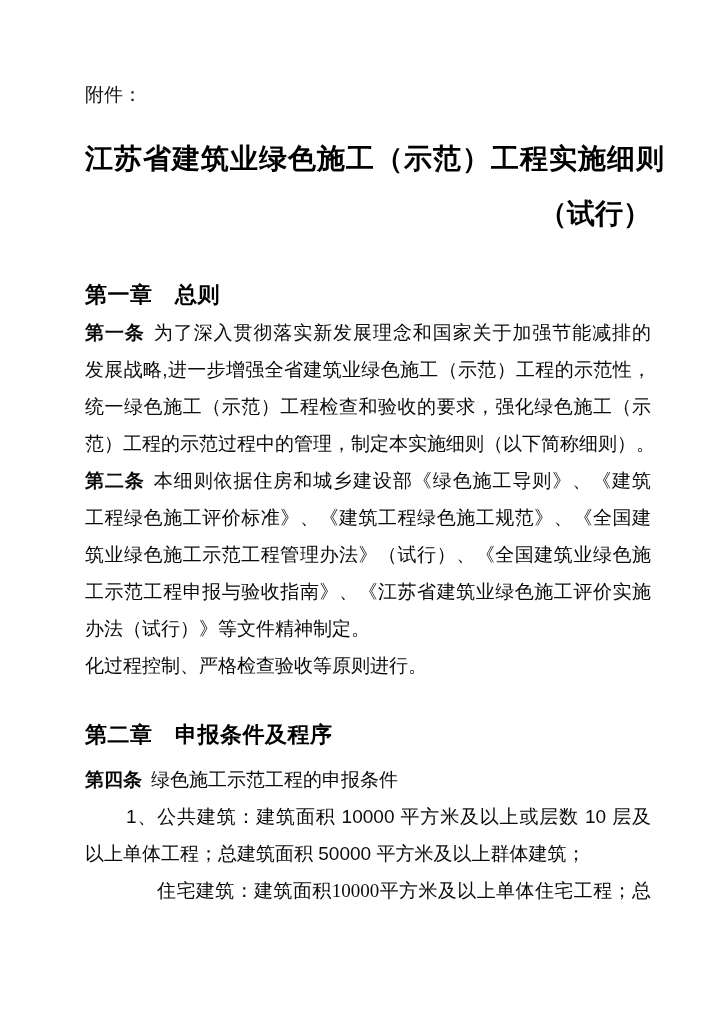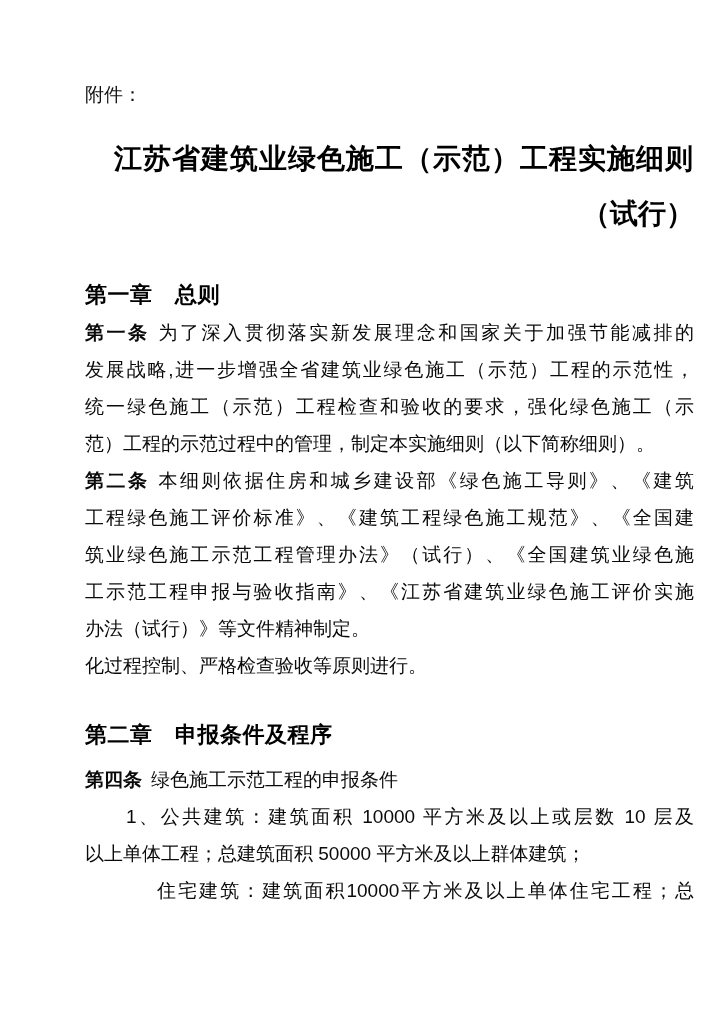--- a/index.html
+++ b/index.html
@@ -7,21 +7,21 @@
     padding: 0;
     background: #ffffff;
   }
   .page {
     width: 725px;
     height: 900px;
     position: relative;
     background: #ffffff;
     color: #000000;
     box-sizing: border-box;
-    padding: 84px 31px 0 85px;
+    padding: 84px 74px 0 85px;
     font-family: "Liberation Sans", sans-serif;
     overflow: hidden;
     outline: 1px solid #ececec;
   }
   .attachment {
     font-size: 19px;
     line-height: 22px;
     color: #111;
   }
   .title-block {
@@ -61,21 +61,21 @@
     white-space: normal;
     text-align: justify;
     text-align-last: justify;
     text-justify: inter-character;
   }
   .label {
     font-weight: 700;
     margin-right: 9px;
   }
   .indent-2 { padding-left: 41px; }
-  .indent-35 { padding-left: 72px; }
+  .indent-35 { padding-left: 72px; font-family: Liberation Serif, serif; }
   .footer {
     position: absolute;
     left: 0;
     right: 0;
     top: 946px;
     text-align: left;
     font-family: Liberation Serif, serif;
     font-size: 13px;
     line-height: 16px;
     letter-spacing: 2px;

